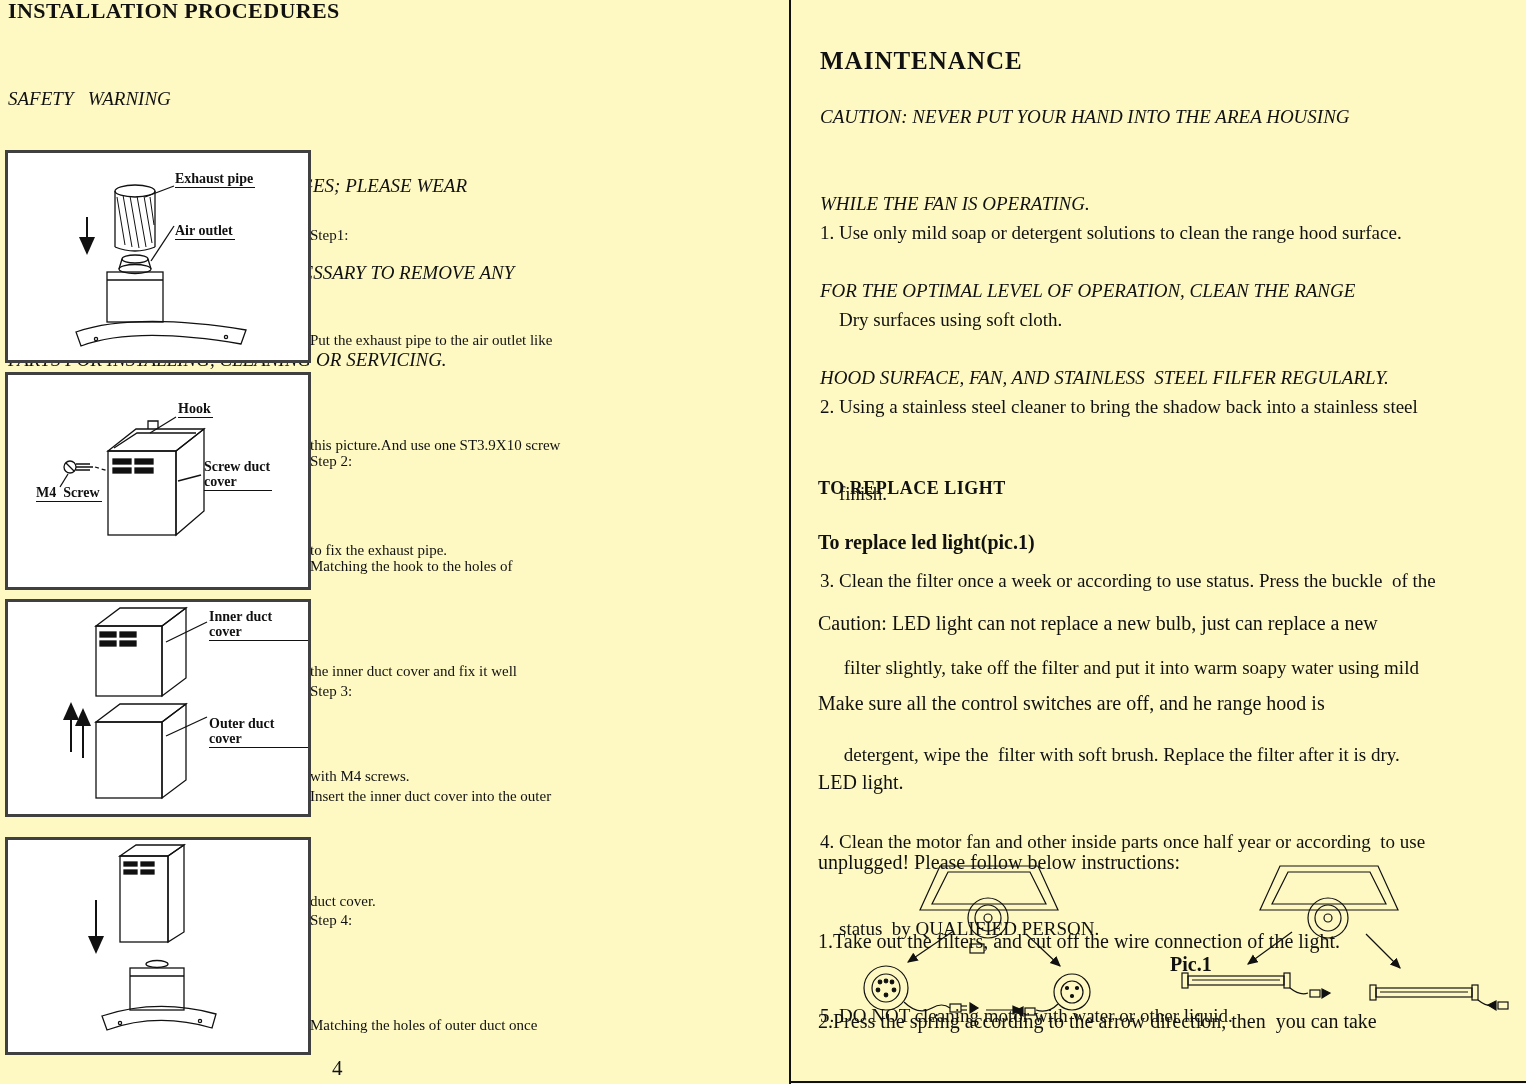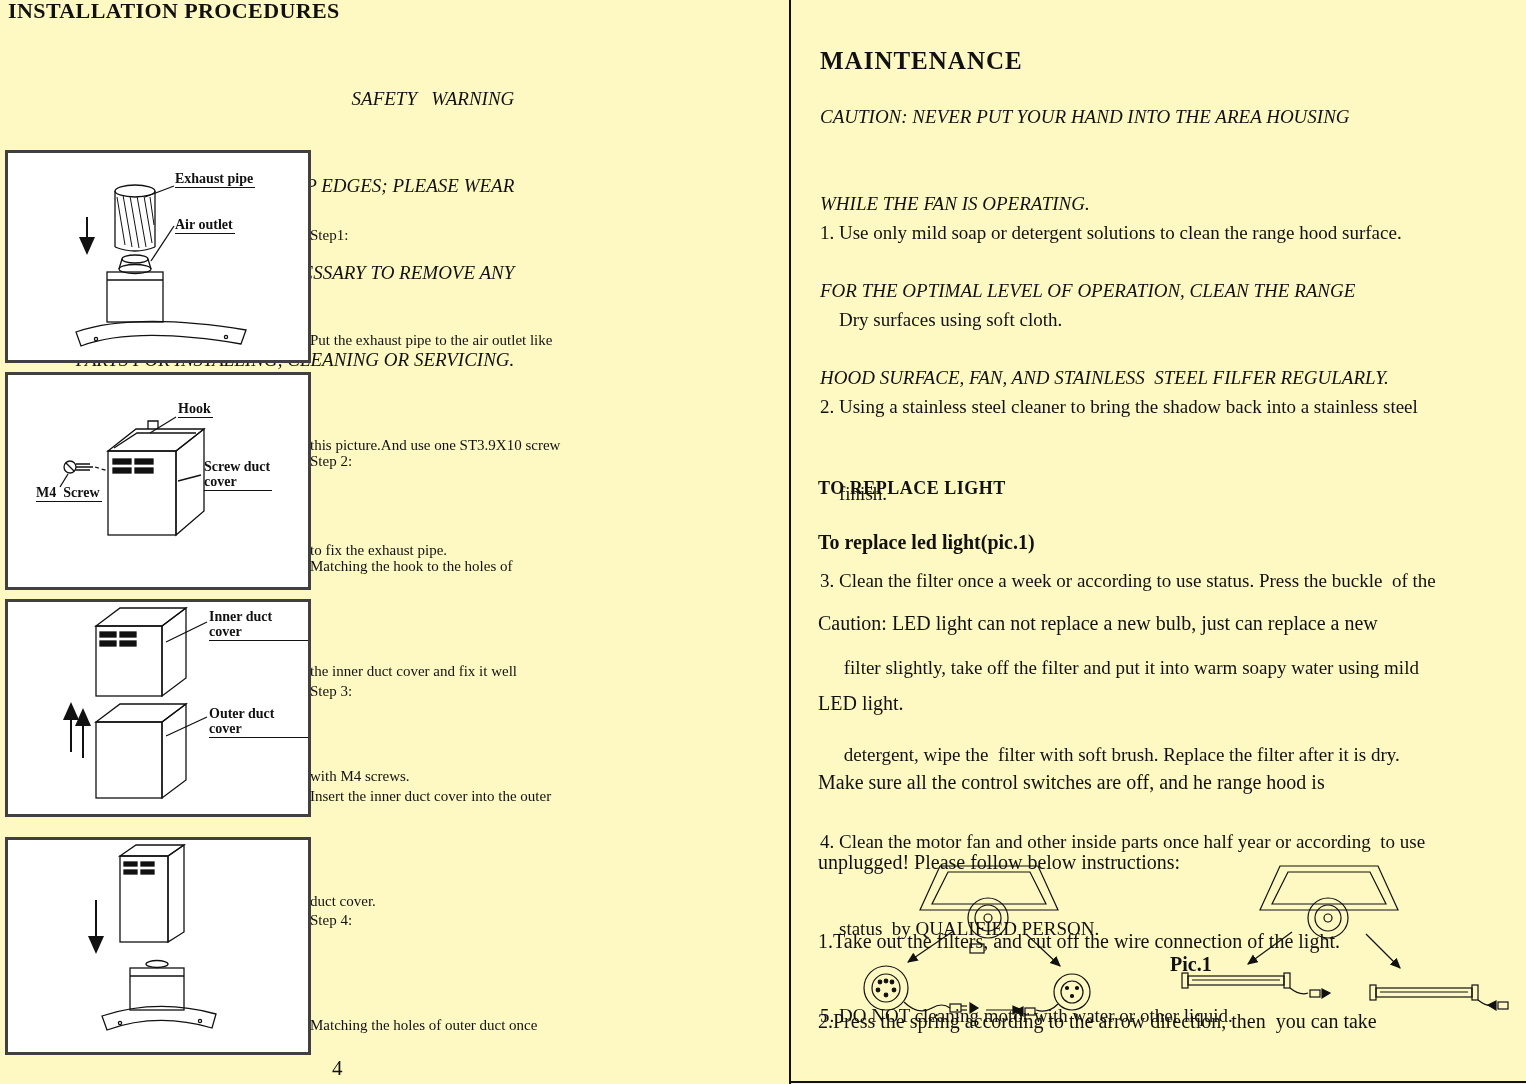--- a/index.html
+++ b/index.html
@@ -8,21 +8,21 @@
     width: 1526px;
     height: 1084px;
     background: #fef9c3;
     color: #111;
     font-family: "Liberation Serif", "DejaVu Serif", serif;
     overflow: hidden;
   }
   .t { position: absolute; white-space: pre-wrap; }
 
   .main-title { left: 8px; top: -2px; font-size: 22px; font-weight: bold; letter-spacing: .4px; }
-  .warning { left: 8px; top: 26px; font-size: 19px; line-height: 29px; font-style: italic; text-align: right; }
+  .warning { left: 8px; top: 26px; font-size: 19px; line-height: 29px; font-style: italic; }
 
   .figbox { position: absolute; left: 5px; width: 300px; border: 3px solid #404040; background: #fff; }
   .figbox svg { position: absolute; left: 0; top: 0; }
   .figlabel {
     position: absolute; font-size: 14px; font-weight: bold; line-height: 15px;
     border-bottom: 1px solid #111; padding: 0 2px 1px 0; white-space: pre-wrap;
   }
 
   .steptext { left: 310px; width: 460px; font-size: 15px; line-height: 35px; }
 
@@ -76,21 +76,21 @@
         <line x1="99" y1="127" x2="155" y2="127"></line>
         <path d="M68,179 Q127,159 238,177 L233,191 Q127,173 73,193 Z"></path>
         <circle cx="88" cy="186" r="1.6"></circle>
         <circle cx="218" cy="184" r="1.6"></circle>
         <line x1="79" y1="64" x2="79" y2="100" stroke-width="2" marker-end="url(#a1)"></line>
         <line x1="166" y1="33" x2="137" y2="44"></line>
         <line x1="166" y1="73" x2="143" y2="108"></line>
       </g>
     </svg>
     <span class="figlabel" style="left:167px;top:18px">Exhaust pipe</span>
-    <span class="figlabel" style="left:167px;top:64px">Air outlet</span>
+    <span class="figlabel" style="left:167px;top:70px">Air outlet</span>
   </div>
 
   <div class="t steptext" style="top:148px">
     <div>Step1:</div>
     <div>Put the exhaust pipe to the air outlet like</div>
     <div>this picture.And use one ST3.9X10 screw</div>
     <div>to fix the exhaust pipe.</div>
   </div>
 
   <div class="figbox" style="top:372px;height:212px">
@@ -145,21 +145,21 @@
         <polygon points="88,120 112,102 178,102 154,120"></polygon>
         <rect x="88" y="120" width="66" height="76"></rect>
         <polygon points="154,120 178,102 178,178 154,196"></polygon>
         <line x1="63" y1="150" x2="63" y2="102" stroke-width="2" marker-end="url(#a3)"></line>
         <line x1="75" y1="156" x2="75" y2="108" stroke-width="2" marker-end="url(#a3)"></line>
         <line x1="199" y1="20" x2="158" y2="40"></line>
         <line x1="199" y1="115" x2="158" y2="134"></line>
       </g>
     </svg>
     <span class="figlabel" style="left:201px;top:7px">Inner duct cover</span>
-    <span class="figlabel" style="left:201px;top:104px">Outer duct cover</span>
+    <span class="figlabel" style="left:201px;top:114px">Outer duct cover</span>
   </div>
 
   <div class="t steptext" style="top:604px">
     <div>Step 3:</div>
     <div>Insert the inner duct cover into the outer</div>
     <div>duct cover.</div>
   </div>
 
   <div class="figbox" style="top:837px;height:212px">
     <svg width="298" height="210" viewBox="0 0 298 210">
@@ -221,22 +221,22 @@
     <div>4. Clean the motor fan and other inside parts once half year or according  to use</div>
     <div>    status  by QUALIFIED PERSON.</div>
     <div>5. DO NOT cleaning motor with water or other liquid.</div>
   </div>
 
   <div class="t replace-title">TO REPLACE LIGHT</div>
   <div class="t replace-sub">To replace led light(pic.1)</div>
 
   <div class="t replace-lines">
     <div>Caution: LED light can not replace a new bulb, just can replace a new</div>
+    <div>Make sure all the control switches are off, and he range hood is</div>
     <div>LED light.</div>
-    <div>Make sure all the control switches are off, and he range hood is</div>
     <div>unplugged! Please follow below instructions:</div>
     <div>1.Take out the filters, and cut off the wire connection of the light.</div>
     <div>2.Press the spring according to the arrow direction, then  you can take</div>
     
     
     
     
     
   </div>
 

